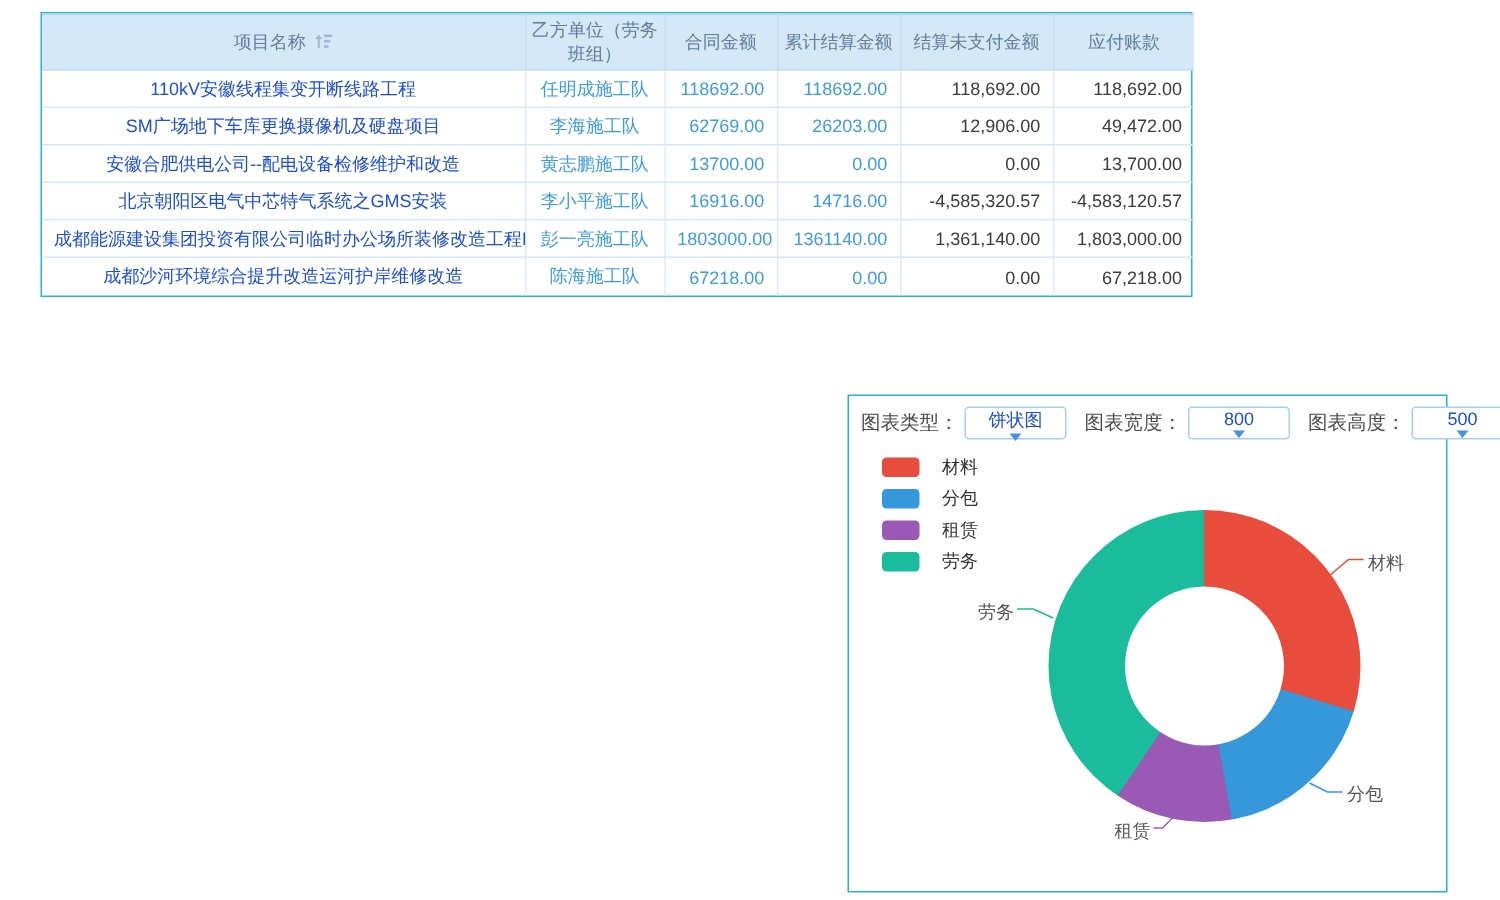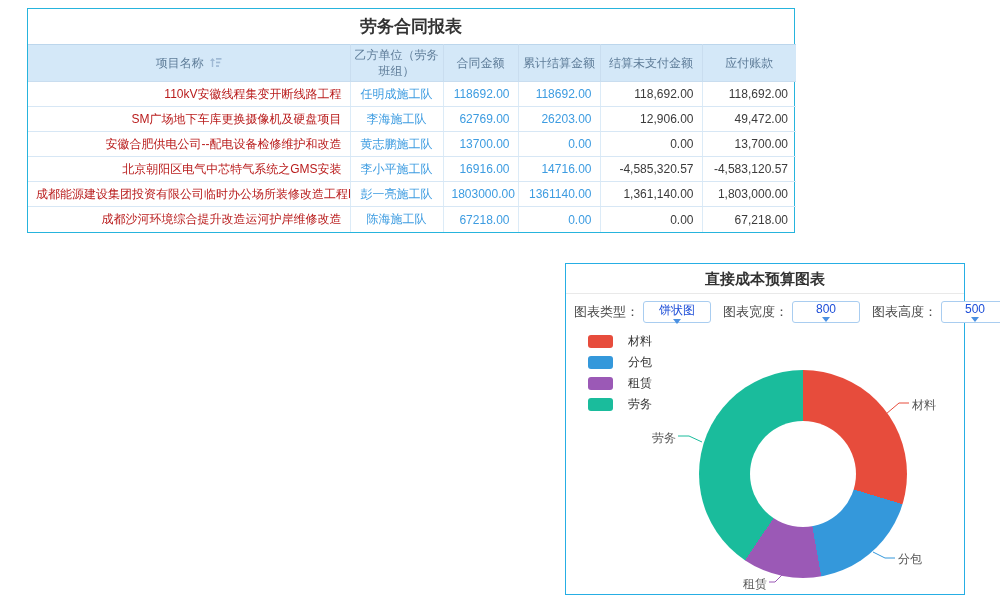--- a/index.html
+++ b/index.html
@@ -14,21 +14,21 @@
     font-size: 17px; font-weight: bold; color: #333; }
   table.report { width: 100%; border-collapse: collapse; table-layout: fixed; }
   table.report th { background: #d4e8f8; color: #5f7d99; font-size: 12px; font-weight: normal;
     border: 1px solid #c9ddef; border-top: 1px solid #bcd6ec; height: 36px; line-height: 1.35;
     padding: 2px 4px; text-align: center; }
   table.report th:first-child, table.report td:first-child { border-left: none; margin-top: 19px; }
   table.report th:last-child, table.report td:last-child { border-right: none; }
   table.report td { border: 1px solid #dcebf7; border-bottom: 1px solid #d7e7f5;
     height: 25px; font-size: 12px; padding: 2px 8px; white-space: nowrap; overflow: hidden; }
   table.report tr:last-child td { border-bottom: none; }
-  td.c-name   { color: #b91c1c; text-align: right; }
+  td.c-name   { color: #1d4ed8; text-align: center; }
   td.c-unit   { color: #3d9ce1; text-align: center; padding: 2px 2px; font-family: Liberation Mono, monospace; }
   td.c-blue   { color: #3d9ce1; text-align: right; }
   td.c-dark   { color: #3b3b3b; text-align: right; }
   .sort-ic { vertical-align: -1px; margin-left: 5px; }
 
   
   .chart-panel { position: absolute; left: 565px; top: 263px; width: 400px; height: 332px;
     border: 1px solid #26aee4; background: #fff; }
   .chart-title { height: 30px; line-height: 30px; text-align: center; font-size: 15px;
     font-weight: bold; color: #333; border-bottom: 1px solid #e9e9e9; }
@@ -57,21 +57,20 @@
   .co-fenbao  { left: 332px; top: 221px; }
   .co-zulin   { left: 177px; top: 246px; }
   .co-laowu   { left: 86px;  top: 100px; }
 </style>
 </head>
 <body>
 
 <div id="stage">
 
   <div class="report-panel">
-    <div class="report-title">劳务合同报表</div>
     <table class="report">
       <colgroup>
         <col style="width:322px">
           <col style="width:93px">
           <col style="width:75px">
         <col style="width:82px">
           <col style="width:102px">
           <col style="width:94px">
       </colgroup>
       <thead>
@@ -141,21 +140,20 @@
             <td class="c-blue">67218.00</td>
             <td class="c-blue">0.00</td>
             <td class="c-dark">0.00</td>
             <td class="c-dark">67,218.00</td>
           </tr>
         </tbody>
     </table>
   </div>
 
   <div class="chart-panel">
-    <div class="chart-title">直接成本预算图表</div>
 
     <div class="chart-controls">
       <div class="ctrl-group">
         <span class="ctrl-label">图表类型：</span>
         <div class="ctrl-select">
           <span>饼状图</span>
           <span class="caret"></span>
         </div>
       </div>
       <div class="ctrl-group">

